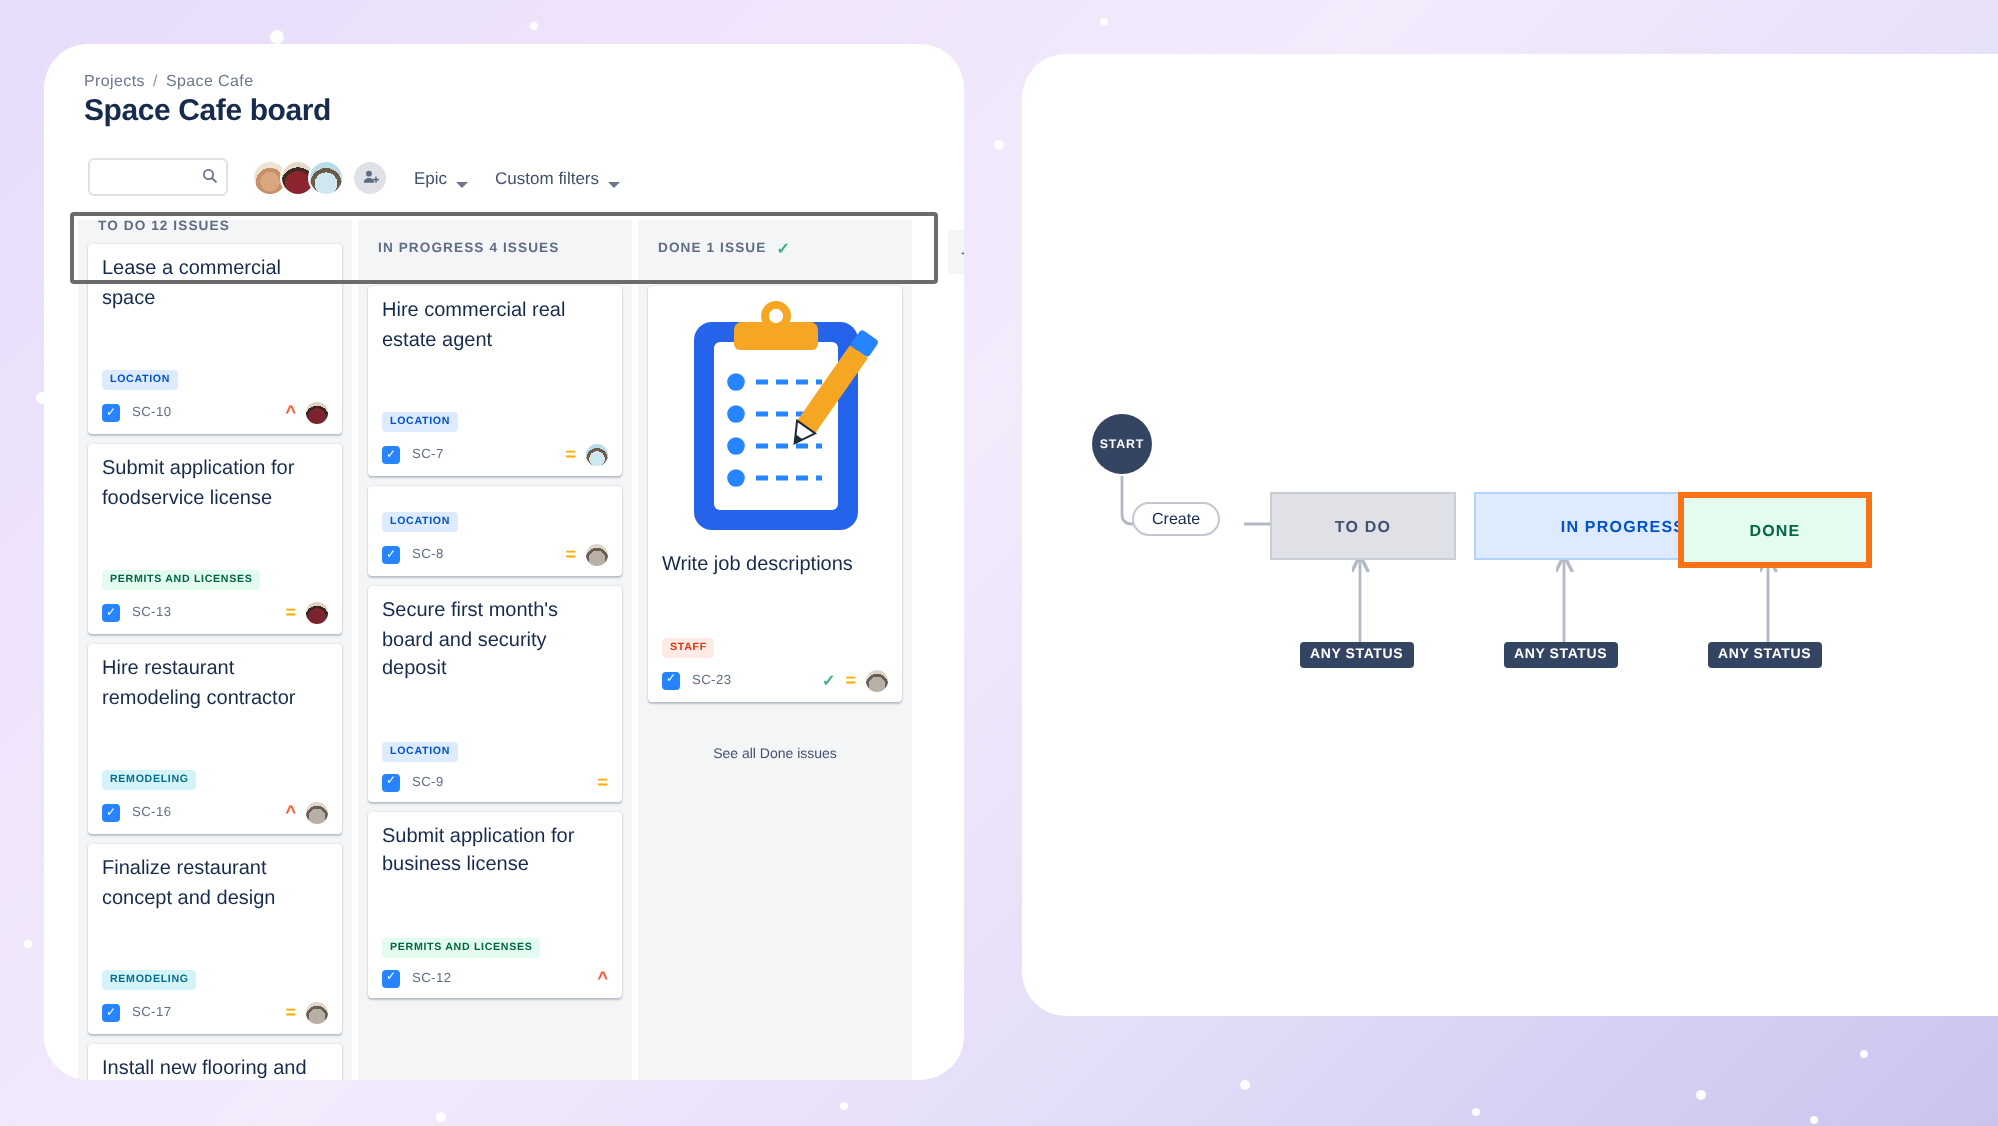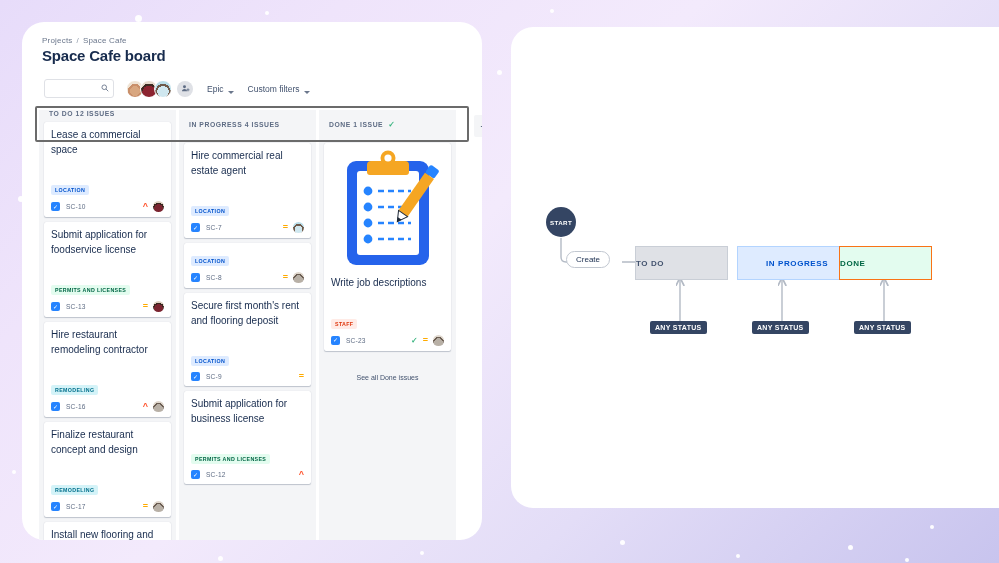--- a/index.html
+++ b/index.html
@@ -141,26 +141,26 @@
   .ma3 { background: radial-gradient(circle at 50% 68%, #cfe7ef 0 42%, #6f5a4a 42% 58%, #b9dde8 58% 100%); }
   .see-all {
     text-align: center; font-size: 7px; color: #42526e;
     padding: 18px 0 8px 0;
   }
 
   
   .flow { position: absolute; inset: 0; }
   .node {
     position: absolute; border-radius: 0;
-    display: flex; align-items: center; 
+    display: flex; align-items: center; justify-content: center;
     font-size: 8px; font-weight: bold; letter-spacing: .6px;
   }
   .node-todo { background: #dfe1e6; border: 1px solid #c9ced6; color: #42526e; }
   .node-prog { background: #deebff; border: 1px solid #b3d4ff; color: #0052cc; padding-left: 28px; }
-  .node-done { background: #e3fcef; border: 1px solid #f97316; color: #006644; }
+  .node-done { background: #e3fcef; border: 3px solid #f97316; color: #006644; }
   .start-node {
     position: absolute; width: 30px; height: 30px; border-radius: 50%;
     background: #344563; color: #fff; font-size: 6.2px; font-weight: bold;
     display: flex; align-items: center; justify-content: center; letter-spacing: .4px;
   }
   .create-pill {
     position: absolute; background: #fff; border: 1px solid #c1c7d0;
     border-radius: 11px; padding: 3px 9px; font-size: 8px; color: #172b4d;
   }
   .any-status {
@@ -330,21 +330,21 @@
             <span class="task-icon">✓</span>
             <span class="issue-key">SC-8</span>
             <span class="foot-right">
               <span class="pr-medium">=</span>
               <span class="mini-avatar ma2"></span>
             </span>
           </div>
         </div>
 
         <div class="card">
-          <div class="card-title">Secure first month's rent and flooring deposit</div>
+          <div class="card-title">Secure first month's board and security deposit</div>
           <div class="label lb-location">LOCATION</div>
           <div class="card-foot">
             <span class="task-icon">✓</span>
             <span class="issue-key">SC-9</span>
             <span class="foot-right">
               <span class="pr-medium">=</span>
             </span>
           </div>
         </div>
 

